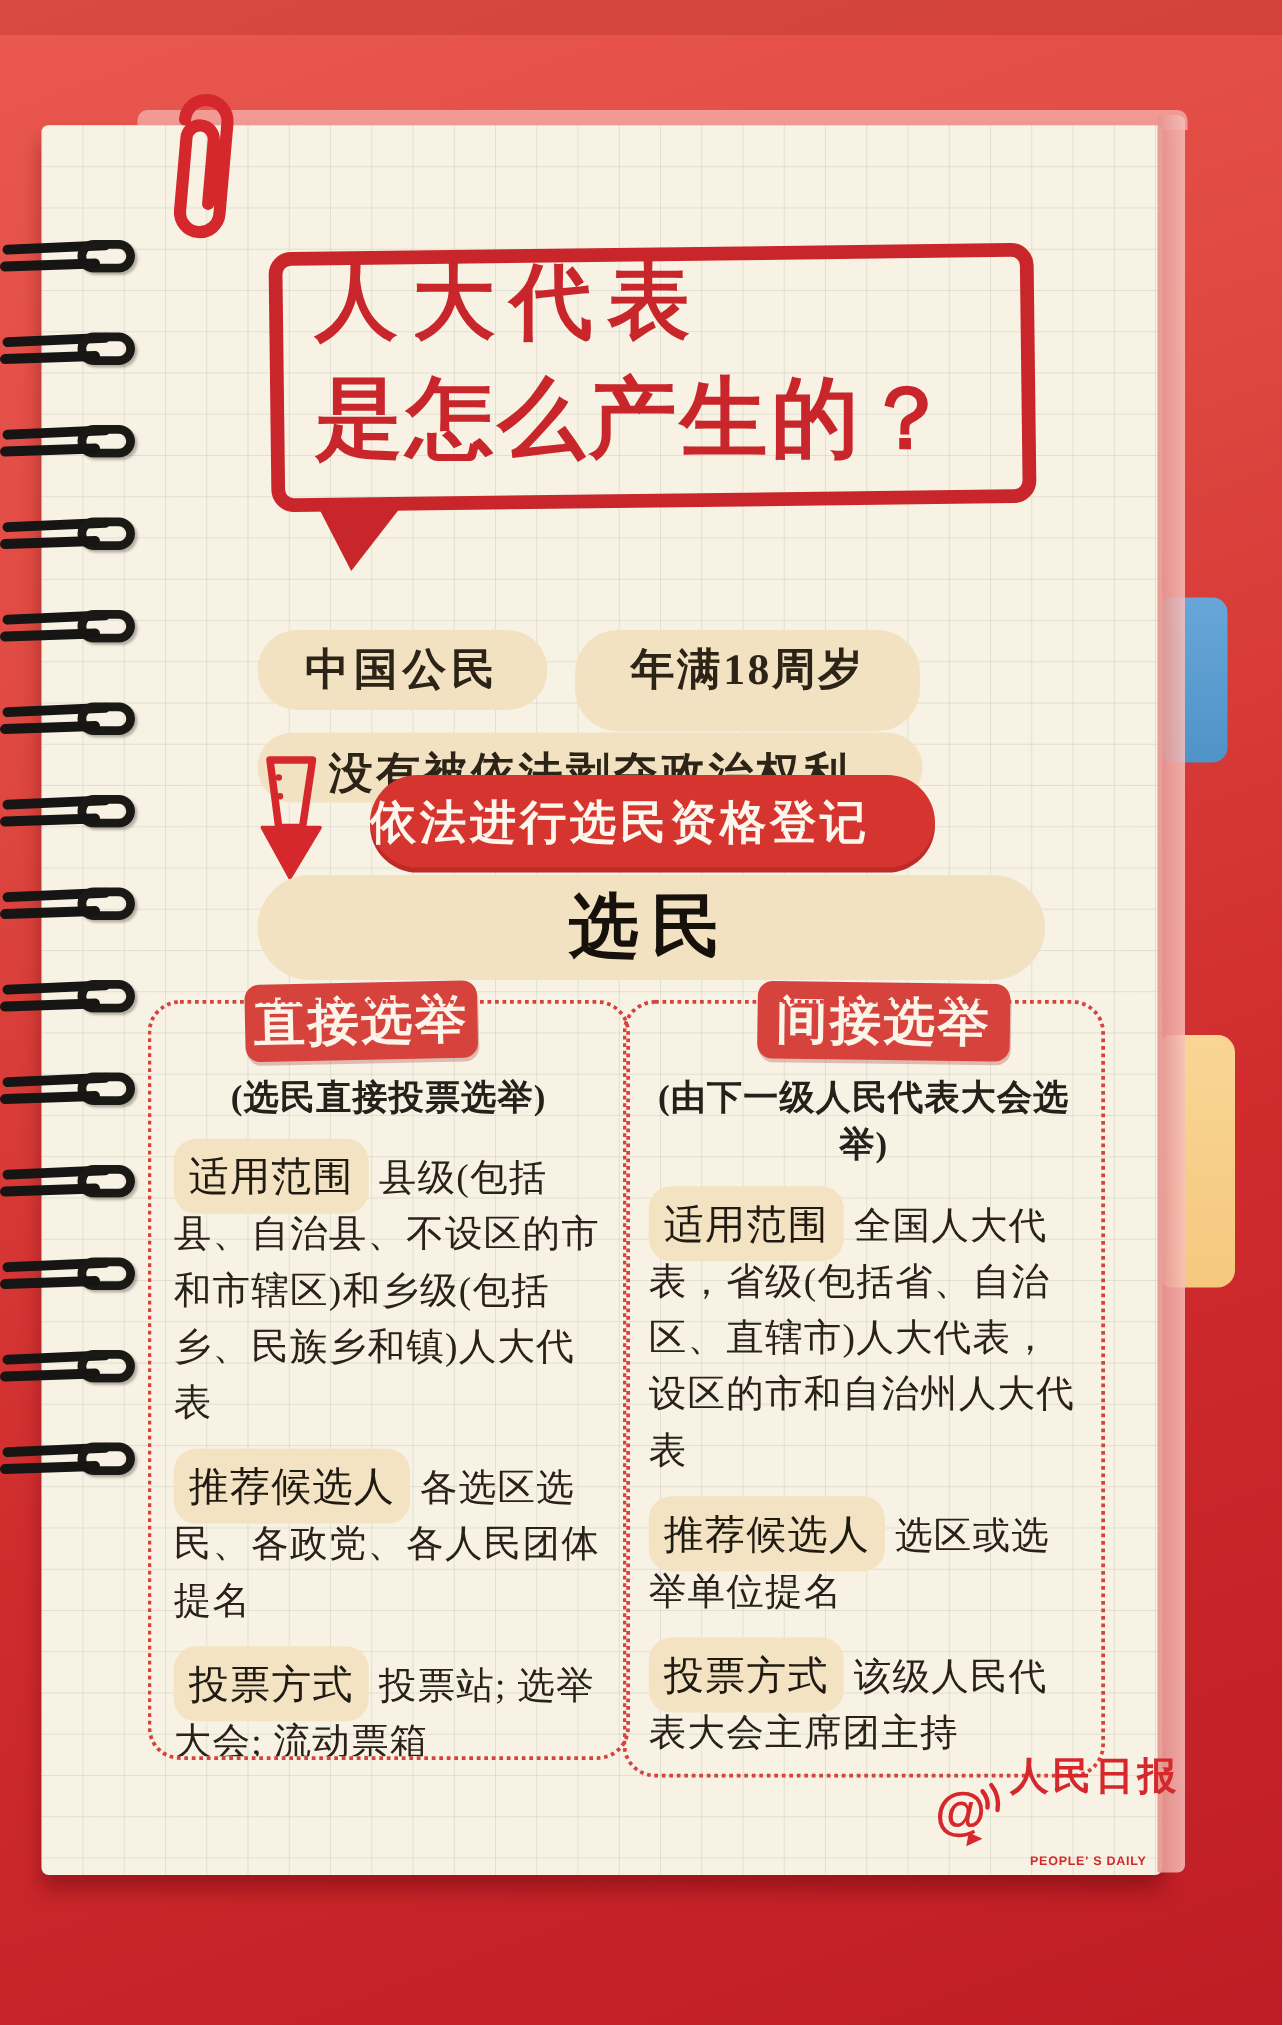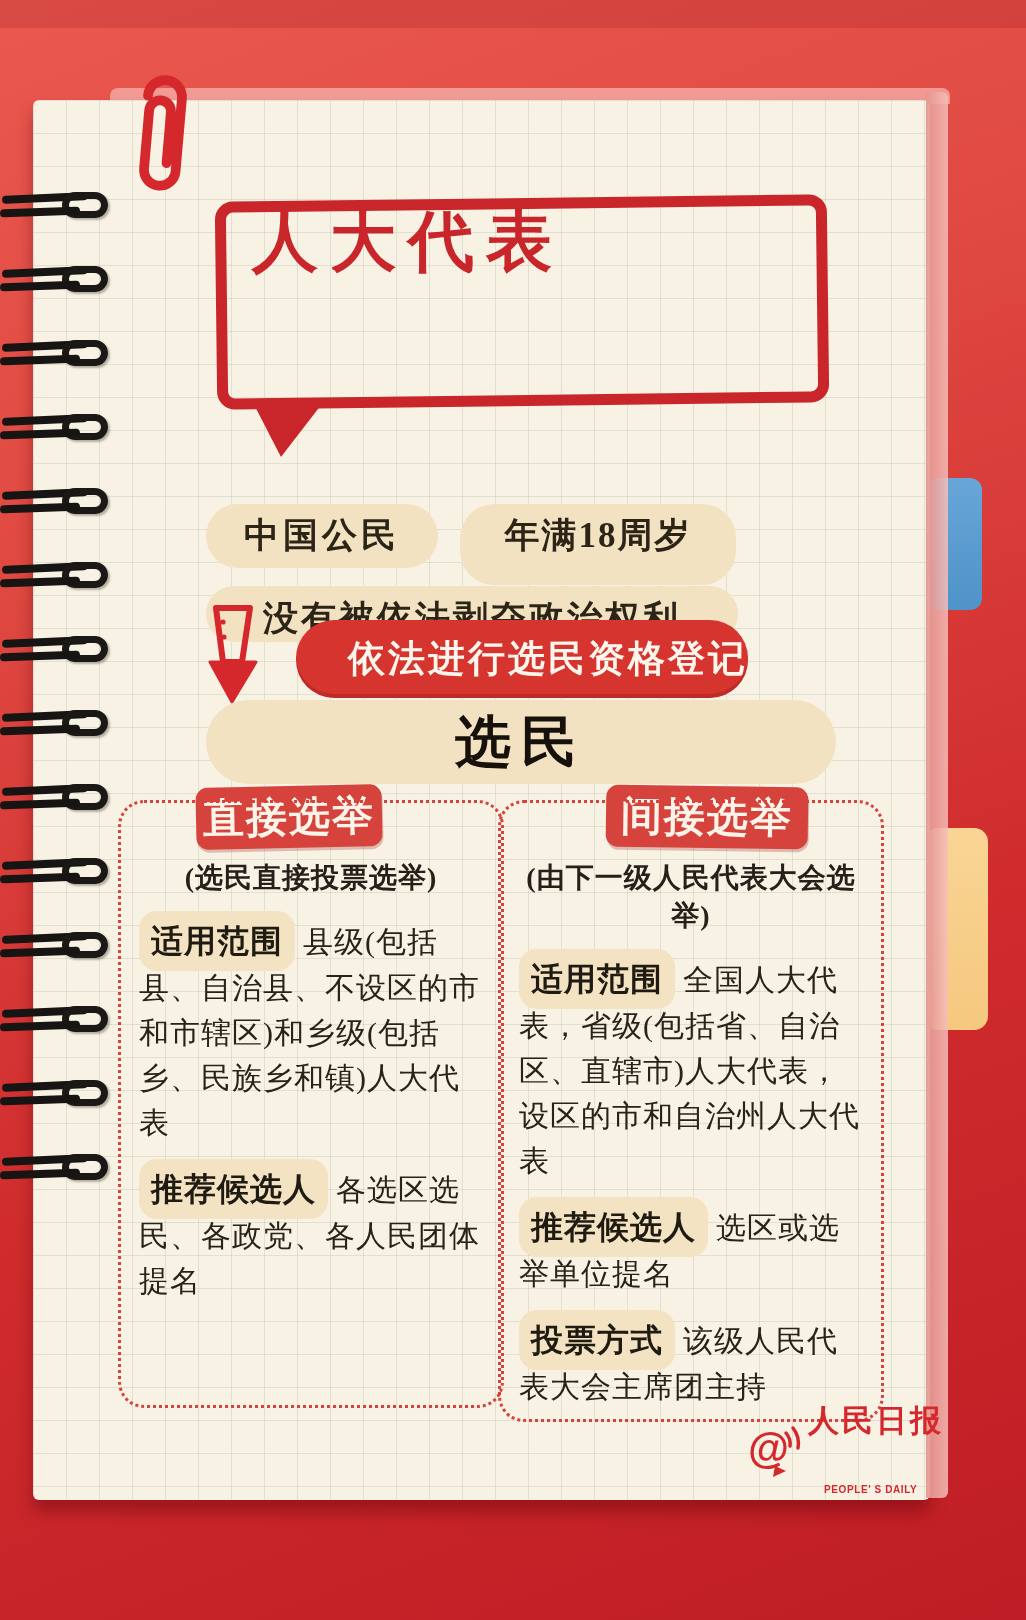--- a/index.html
+++ b/index.html
@@ -61,41 +61,41 @@
   .pill { position:absolute; background:#f2e2c2; border-radius:34px; text-align:center;
     color:#2c2417; font-weight:bold; overflow:hidden;margin-top:38px; }
   .pill-1 { left:206px; top:466px; width:232px; height:64px; font-size:35px; line-height:64px; letter-spacing:4px; }
   .pill-2 { left:460px; top:466px; width:276px; height:81px; font-size:35px; line-height:64px; letter-spacing:2px; }
   .pill-3 { left:206px; top:548px; width:532px; height:56px; font-size:35px; line-height:66px; letter-spacing:3px; }
 
   .down-arrow { position:absolute; left:206px; top:604px; width:56px; height:104px; }
 
   .banner { position:absolute; left:296px; top:620px; width:452px; height:78px;
     background:#d6352f; border-radius:38px; color:#fdf6ec; font-weight:bold;
-    font-size:37px; line-height:78px; text-align:right; letter-spacing:3px; overflow:hidden;
+    font-size:37px; line-height:78px; text-align:left; letter-spacing:3px; overflow:hidden;
     box-shadow:inset 0 -4px 0 rgba(120,10,10,0.25); }
 
   .voter-pill { position:absolute; left:206px; top:700px; width:630px; height:84px;
     background:#f2e2c2; border-radius:42px; color:#17110c; font-weight:bold;
     font-size:56px; line-height:84px; text-align:center; letter-spacing:10px; overflow:hidden; }
 
   
   .col { position:absolute; border:3px dotted #d6433c; border-radius:26px; overflow:hidden; }
   .col-left  { left:118px; top:800px; width:386px; height:608px; }
   .col-right { left:498px; top:800px; width:386px; height:622px; }
   .col-inner { padding:56px 16px 12px 16px; }
   .badge { position:absolute; background:#d6433c; border-radius:12px; color:#fcf4e8;
     font-weight:bold; font-size:41px; text-align:center; line-height:62px; letter-spacing:2px;
     overflow:hidden; box-shadow:1px 3px 0 rgba(150,20,20,0.25); }
   .badge-left  { left:196px; top:786px; width:186px; height:62px; transform:rotate(-1.2deg); }
   .badge-right { left:606px; top:786px; width:202px; height:62px; transform:rotate(0.8deg); }
   .caption { text-align:center; font-weight:bold; font-size:28px; color:#26201a;
     letter-spacing:1px; margin-bottom:2px; }
   .sec { margin:20px 2px 0 2px; font-size:30px; line-height:1.5; color:#2a2219; letter-spacing:1px; }
-  .hl { font-family:"Liberation Sans", sans-serif; font-weight:bold; font-size:32px;
+  .hl { font-family:"Liberation Sans", sans-serif; font-weight:normal; font-size:32px;
     color:#1f1a12; background:#f3e3c2; border-radius:18px; padding:12px 12px; margin-right:8px;
     white-space:nowrap;margin-top:24px; }
 
   
   .logo { position:absolute; left:748px; top:1418px; width:220px; height:64px;
     display:flex; align-items:center; gap:6px; color:#d5282c; }
   .logo-text { display:flex; flex-direction:column;gap:45px; }
   .logo-cn { font-size:31px; font-weight:bold; letter-spacing:3px; line-height:1.05; }
   .logo-en { font-family:"Liberation Sans", sans-serif; font-size:10px; font-weight:bold;
     letter-spacing:0.6px; margin-top:2px;padding-left:16px; }
@@ -160,20 +160,21 @@
     </div>
 
   <svg class="paperclip" viewBox="0 0 60 120">
     <path d="M16 32 A14 14 0 0 1 44 32 L44 92 A13 13 0 0 1 18 92 L18 44 A9 9 0 0 1 36 44 L36 86" fill="none" stroke="#d5282c" stroke-width="8" stroke-linecap="round"></path>
   </svg>
 
   <div class="bubble"></div>
   <div class="bubble-tail"></div>
   <div class="title">
     <div class="t1">人大代表</div>
+    <div class="t2">是怎么产生的？</div>
   </div>
 
   <div class="pill pill-1">中国公民</div>
   <div class="pill pill-2">年满18周岁</div>
   <div class="pill pill-3">没有被依法剥夺政治权利</div>
 
   <svg class="down-arrow" viewBox="0 0 56 104">
     <path d="M10 4 L44 4 L36 58 L17 58 Z" fill="none" stroke="#d5282c" stroke-width="6" stroke-linejoin="round"></path>
     <circle cx="17" cy="18" r="2.6" fill="#d5282c"></circle>
     <circle cx="18" cy="33" r="2.6" fill="#d5282c"></circle>
@@ -185,20 +186,21 @@
   <div class="voter-pill">选民</div>
 
   <div class="badge badge-left">直接选举</div>
   <div class="badge badge-right">间接选举</div>
 
   <div class="col col-left">
     <div class="col-inner">
       <div class="caption">(选民直接投票选举)</div>
       <p class="sec"><span class="hl">适用范围</span><span>县级(包括县、自治县、不设区的市和市辖区)和乡级(包括乡、民族乡和镇)人大代表</span></p>
       <p class="sec"><span class="hl">推荐候选人</span><span>各选区选民、各政党、各人民团体提名</span></p>
+      <p class="sec"><span class="hl">投票方式</span><span>投票站; 选举大会; 流动票箱</span></p>
 
     </div>
   </div>
 
   <div class="col col-right">
     <div class="col-inner">
       <div class="caption">(由下一级人民代表大会选举)</div>
       <p class="sec"><span class="hl">适用范围</span><span>全国人大代表，省级(包括省、自治区、直辖市)人大代表，设区的市和自治州人大代表</span></p>
       <p class="sec"><span class="hl">推荐候选人</span><span>选区或选举单位提名</span></p>
       <p class="sec"><span class="hl">投票方式</span><span>该级人民代表大会主席团主持</span></p>

